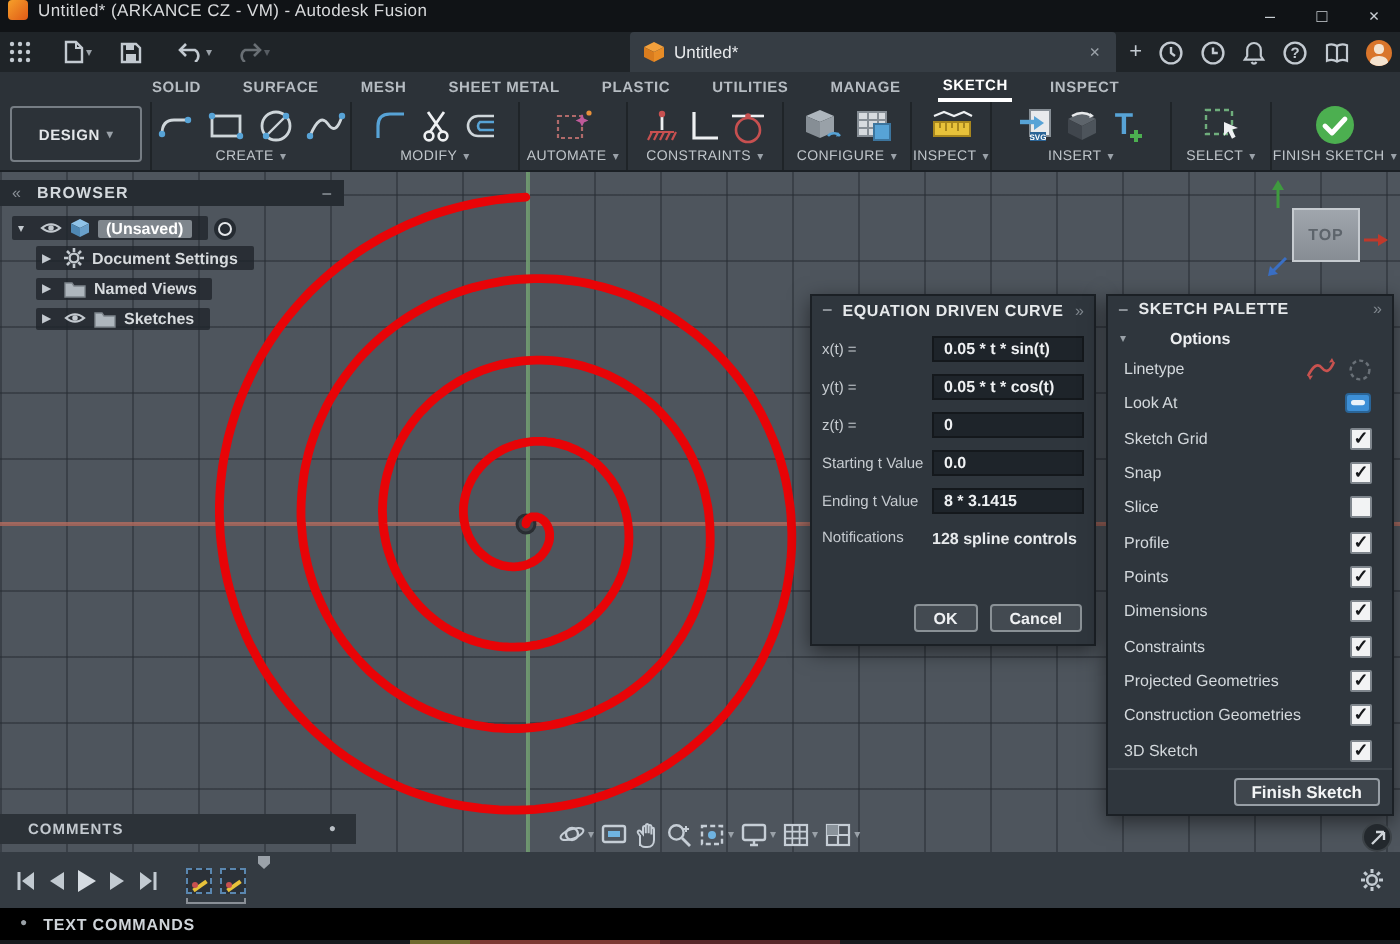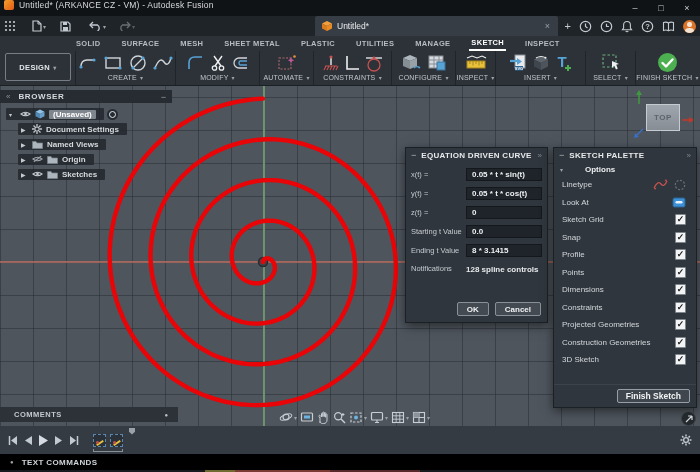--- a/index.html
+++ b/index.html
@@ -515,37 +515,20 @@
                 <svg width="11" height="9" viewBox="0 0 11 9">
                   <path d="M.5 1.5h3.5l1 1.5h5.5v5.5H.5z" fill="#aeb6bd" stroke="#7c848b" stroke-width=".7"></path>
                 </svg>
               </span>
             <span class="blabel">Named Views</span>
           </span>
         </div>
         <div class="brow indent">
           <span class="bchip">
             <span class="bexp">▶</span>
-            <span style="opacity:.75">
-                <svg width="11" height="8" viewBox="0 0 12 8">
-                  <path d="M1 4 Q6 0 11 4 Q6 8 1 4Z" fill="none" stroke="#c3c9cf" stroke-width="1.1"></path>
-                  <path d="M2 7 10 1" stroke="#c3c9cf" stroke-width="1.1"></path>
-                </svg>
-              </span>
-            <span>
-                <svg width="11" height="9" viewBox="0 0 11 9">
-                  <path d="M.5 1.5h3.5l1 1.5h5.5v5.5H.5z" fill="#aeb6bd" stroke="#7c848b" stroke-width=".7"></path>
-                </svg>
-              </span>
-            <span class="blabel">Origin</span>
-          </span>
-        </div>
-        <div class="brow indent">
-          <span class="bchip">
-            <span class="bexp">▶</span>
             <span>
                 <svg width="11" height="8" viewBox="0 0 12 8">
                   <path d="M1 4 Q6 0 11 4 Q6 8 1 4Z" fill="none" stroke="#c3c9cf" stroke-width="1.1"></path>
                   <circle cx="6" cy="4" r="1.5" fill="#c3c9cf"></circle>
                 </svg>
               </span>
             <span>
                 <svg width="11" height="9" viewBox="0 0 11 9">
                   <path d="M.5 1.5h3.5l1 1.5h5.5v5.5H.5z" fill="#aeb6bd" stroke="#7c848b" stroke-width=".7"></path>
                 </svg>
@@ -627,20 +610,24 @@
       </div>
       <div class="prow">
         <span class="prow-label">Sketch Grid</span>
         <span class="cbx">✓</span>
       </div>
       <div class="prow">
         <span class="prow-label">Snap</span>
         <span class="cbx">✓</span>
       </div>
       <div class="prow">
+        <span class="prow-label">Slice</span>
+        <span class="cbx"></span>
+      </div>
+      <div class="prow">
         <span class="prow-label">Profile</span>
         <span class="cbx">✓</span>
       </div>
       <div class="prow">
         <span class="prow-label">Points</span>
         <span class="cbx">✓</span>
       </div>
       <div class="prow">
         <span class="prow-label">Dimensions</span>
         <span class="cbx">✓</span>

